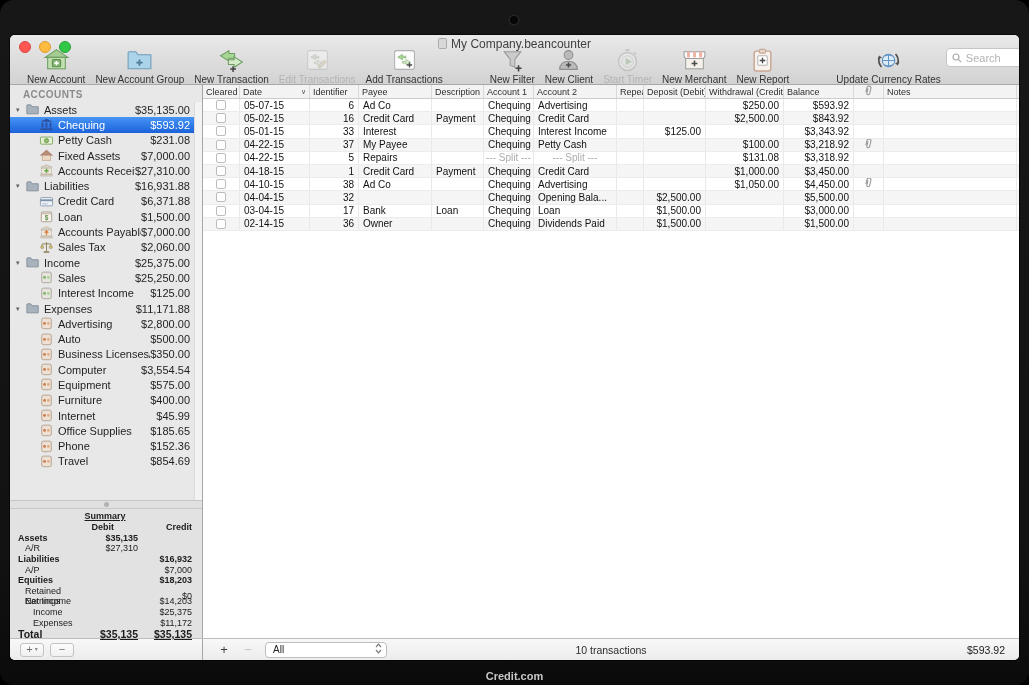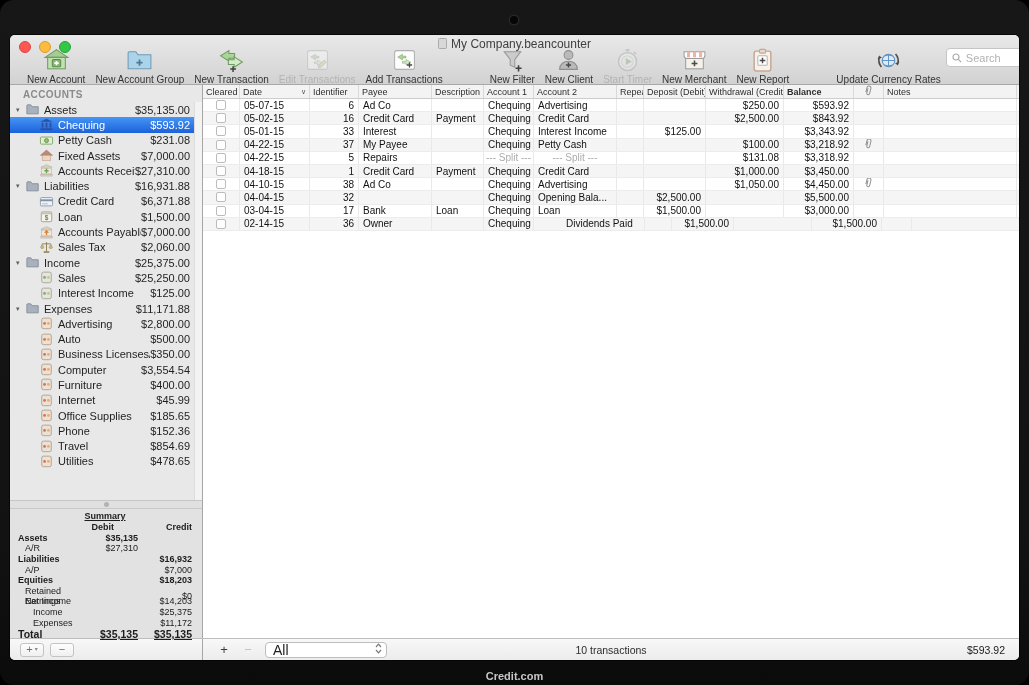--- a/index.html
+++ b/index.html
@@ -94,21 +94,21 @@
   .bb-sidebar { width:193px; height:100%; border-right:1px solid #a6a6a6; display:flex; align-items:center;
     padding-left:10px; gap:6px; }
   .bb-btn { height:14px; min-width:24px; border:1px solid #c3c3c3; border-radius:3px;
     background:linear-gradient(#fdfdfd,#f0f0f0); color:#707070; font-size:11px; line-height:11px;
     display:flex; align-items:center; justify-content:center; padding:0 4px; gap:2px; }
   .bb-btn .chev { font-size:6px; color:#8a8a8a; }
   .bb-main { flex:1; height:100%; display:flex; align-items:center; padding:0 14px; gap:10px; position:relative; }
   .plain-btn { font-size:13px; color:#3c3c3c; width:14px; text-align:center; }
   .plain-btn.disabled { color:#c3c3c3; }
   .filter-select { width:122px; height:16px; border:1px solid #bdbdbd; border-radius:4px; background:#fff;
-    display:flex; align-items:center; justify-content:space-between; font-size:14px; color:#222; padding:0 3px 0 7px; }
+    display:flex; align-items:center; justify-content:space-between; font-size:10px; color:#222; padding:0 3px 0 7px; }
   .status { position:absolute; left:0; right:0; text-align:center; font-size:10.5px; color:#2c2c2c; pointer-events:none; }
   .total { margin-left:auto; font-size:10.5px; color:#1c1c1c; position:relative; }
 </style>
 </head>
 <body>
 
 <div class="screen">
   <div class="camera-dot"></div>
 
   <div class="window">
@@ -476,20 +476,32 @@
             </div>
             <div class="acct-row child">
               <span class="disc">▾</span>
               <span class="acct-icn">
                 <svg width="15" height="13" viewBox="0 0 16 15">
                   <rect x="2.5" y="1.3" width="11" height="12.2" rx="2" fill="#ece1d4" stroke="#b09a84"></rect>
                   <circle cx="5.8" cy="7.4" r="1.6" fill="#cf7747"></circle>
                   <circle cx="10.2" cy="7.4" r="1.6" fill="#e3ab83"></circle>
                 </svg>
               </span>
+              <span class="acct-label">Equipment</span>
+              <span class="acct-value">$575.00</span>
+            </div>
+            <div class="acct-row child">
+              <span class="disc">▾</span>
+              <span class="acct-icn">
+                <svg width="15" height="13" viewBox="0 0 16 15">
+                  <rect x="2.5" y="1.3" width="11" height="12.2" rx="2" fill="#ece1d4" stroke="#b09a84"></rect>
+                  <circle cx="5.8" cy="7.4" r="1.6" fill="#cf7747"></circle>
+                  <circle cx="10.2" cy="7.4" r="1.6" fill="#e3ab83"></circle>
+                </svg>
+              </span>
               <span class="acct-label">Furniture</span>
               <span class="acct-value">$400.00</span>
             </div>
             <div class="acct-row child">
               <span class="disc">▾</span>
               <span class="acct-icn">
                 <svg width="15" height="13" viewBox="0 0 16 15">
                   <rect x="2.5" y="1.3" width="11" height="12.2" rx="2" fill="#ece1d4" stroke="#b09a84"></rect>
                   <circle cx="5.8" cy="7.4" r="1.6" fill="#cf7747"></circle>
                   <circle cx="10.2" cy="7.4" r="1.6" fill="#e3ab83"></circle>
@@ -526,32 +538,20 @@
               <span class="disc">▾</span>
               <span class="acct-icn">
                 <svg width="15" height="13" viewBox="0 0 16 15">
                   <rect x="2.5" y="1.3" width="11" height="12.2" rx="2" fill="#ece1d4" stroke="#b09a84"></rect>
                   <circle cx="5.8" cy="7.4" r="1.6" fill="#cf7747"></circle>
                   <circle cx="10.2" cy="7.4" r="1.6" fill="#e3ab83"></circle>
                 </svg>
               </span>
               <span class="acct-label">Travel</span>
               <span class="acct-value">$854.69</span>
-            </div>
-            <div class="acct-row child">
-              <span class="disc">▾</span>
-              <span class="acct-icn">
-                <svg width="15" height="13" viewBox="0 0 16 15">
-                  <rect x="2.5" y="1.3" width="11" height="12.2" rx="2" fill="#ece1d4" stroke="#b09a84"></rect>
-                  <circle cx="5.8" cy="7.4" r="1.6" fill="#cf7747"></circle>
-                  <circle cx="10.2" cy="7.4" r="1.6" fill="#e3ab83"></circle>
-                </svg>
-              </span>
-              <span class="acct-label">Utilities</span>
-              <span class="acct-value">$478.65</span>
             </div>
             <div class="scroll-track"></div>
           </div>
         <div class="divider">
             <div class="divider-dot"></div>
           </div>
         <div class="summary">
           <div class="sum-title">Summary</div>
           <div class="sum-row head">
             <span class="l"></span>
@@ -639,21 +639,21 @@
             </div>
             <div class="th" style="width: 27px;">
               <span>Repeat</span>
             </div>
             <div class="th" style="width: 62px;">
               <span>Deposit (Debit)</span>
             </div>
             <div class="th" style="width: 78px;">
               <span>Withdrawal (Credit)</span>
             </div>
-            <div class="th" style="width: 70px; font-weight: bold;">
+            <div class="th" style="width: 70px;">
               <span>Balance</span>
             </div>
             <div class="th" style="width: 30px; justify-content: center;">
               <span><svg width="9" height="12" viewBox="0 0 9 12" style="transform:rotate(14deg)">
                   <path d="M2.2 7.8 V3 a2 2 0 0 1 4 0 v5.3 a1.4 1.4 0 0 1 -2.8 0 V3.6" fill="none" stroke="#8f8f8f" stroke-width="1"></path>
                 </svg></span>
             </div>
             <div class="th" style="width: 133px;">
               <span>Notes</span>
             </div>
@@ -832,21 +832,21 @@
             </div>
             <div class="tr alt">
               <div class="td center" style="width: 37px;">
                 <span class="cb"></span>
               </div>
               <div class="td" style="width: 70px;">02-14-15</div>
               <div class="td num" style="width: 49px;">36</div>
               <div class="td" style="width: 73px;">Owner</div>
               <div class="td" style="width: 52px;"></div>
               <div class="td" style="width: 50px;">Chequing</div>
-              <div class="td" style="width: 83px; margin-left: 28px;">Dividends Paid</div>
+              <div class="td" style="width: 83px;">Dividends Paid</div>
               <div class="td" style="width: 27px;"></div>
               <div class="td num" style="width: 62px;">$1,500.00</div>
               <div class="td num" style="width: 78px;"></div>
               <div class="td num" style="width: 70px;">$1,500.00</div>
               <div class="td center" style="width: 30px;"></div>
               <div class="td" style="width: 133px;"></div>
               <div class="td" style="flex: 1 1 0%; border-right: none;"></div>
             </div>
           </div>
         <div class="table-filler"></div>

